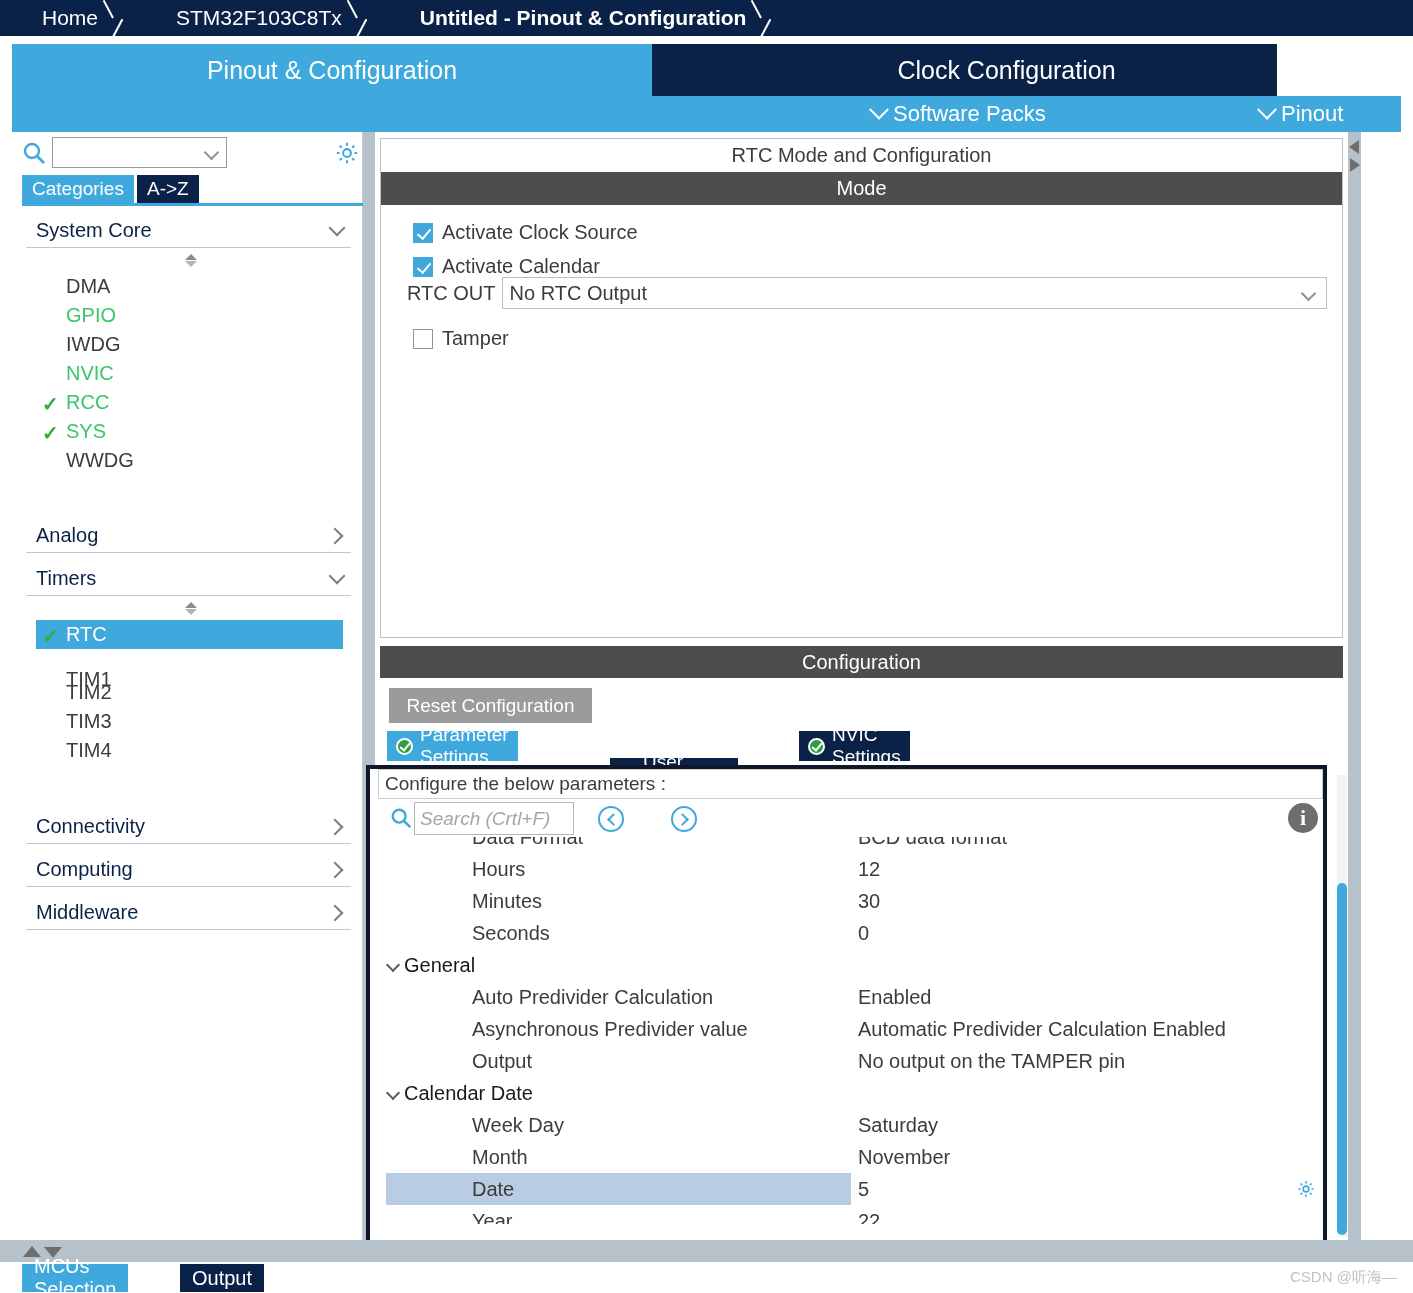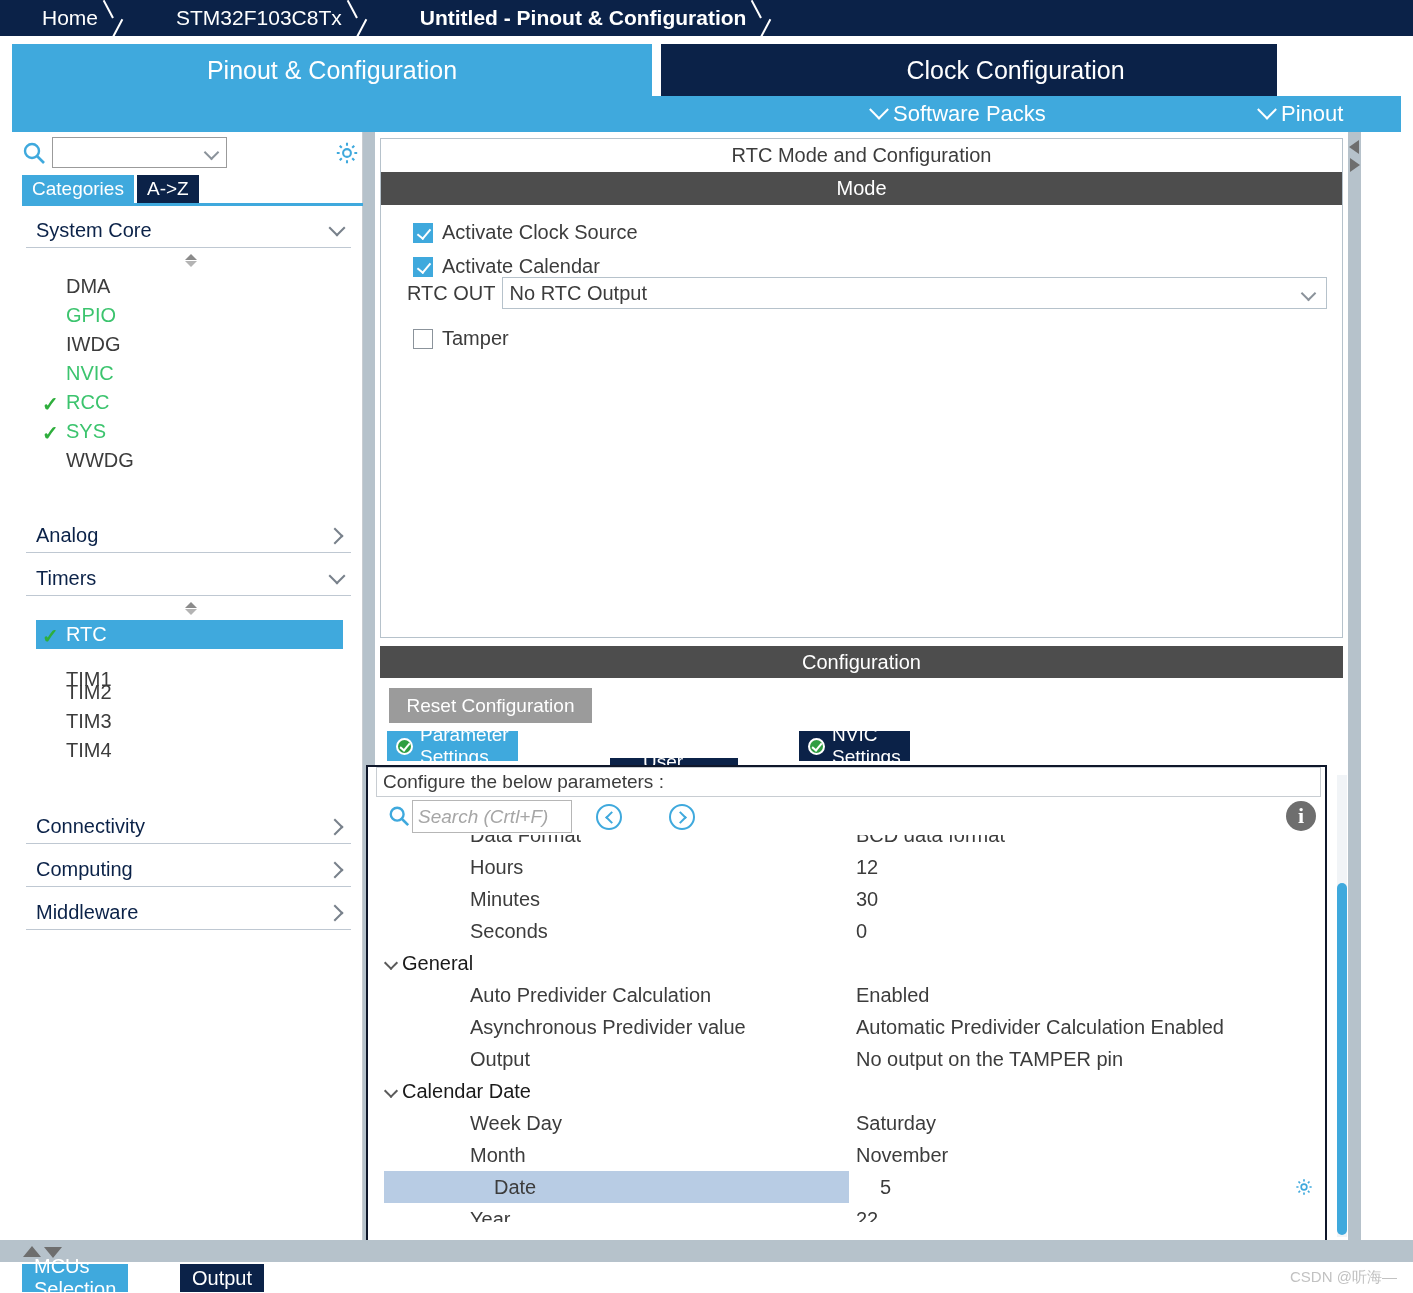--- a/index.html
+++ b/index.html
@@ -35,21 +35,21 @@
   #tabstrip {
     position:absolute; left:0; top:36px; width:1413px; height:60px;
     background:#ffffff;
   }
   .mtab {
     position:absolute; top:8px; height:52px;
     display:flex; align-items:center; justify-content:center;
     font-size:25px; color:#ffffff;
   }
   #mtab-pinout { left:12px; width:640px; background:#3fa9dd; }
-  #mtab-clock  { left:652px; width:709px; background:#0b2248;margin-left:9px; }
+  #mtab-clock  { left:652px; width:709px; background:#0b2248; }
   #mtab-spacer { left:1277px; width:136px; top:8px; height:52px;
                  position:absolute; background:#ffffff; }
 
   
   #secondbar {
     position:absolute; left:12px; top:96px; width:1389px; height:36px;
     background:#3fa9dd; color:#ffffff;
   }
   .sbar-item {
     position:absolute; top:0; height:36px; display:flex; align-items:center;
@@ -217,21 +217,21 @@
   }
   .tabcheck::after {
     content:""; position:absolute; left:4px; top:1px; width:4px; height:8px;
     border-right:2px solid #ffffff; border-bottom:2px solid #ffffff;
     transform:rotate(40deg);
   }
 
   
   #orange-box {
     position:absolute; left:366px; top:765px; width:961px; height:479px;
-    border:2px solid #0f172a; background:#ffffff;
+    border:4px solid #0f172a; background:#ffffff;
   }
   #cfg-note {
     position:absolute; left:8px; top:0px; width:945px; height:30px;
     border:1px solid #c8cdd2; background:#ffffff;
     display:flex; align-items:center; padding-left:6px;
     font-size:19px; color:#3c3c3c;
   }
   #param-toolbar {
     position:absolute; left:8px; top:30px; width:945px; height:40px;
   }
@@ -269,21 +269,21 @@
   .prow {
     position:absolute; left:0; width:945px; height:32px;
     display:flex; align-items:center; font-size:20px; color:#3c3c3c;
   }
   .prow .pname { position:absolute; left:94px; }
   .prow .pval  { position:absolute; left:480px; }
   .prow.selected .hl {
     position:absolute; left:8px; top:0; width:465px; height:32px;
     background:#b8cce4;
   }
-  .prow.selected .pname, .prow.selected .pval { z-index:2;margin-left:24px; }
+  .prow.selected .pname, .prow.selected .pval { z-index:2; }
   .prow .rowgear { position:absolute; left:918px; top:6px; }
   .ghead {
     position:absolute; left:0; width:945px; height:32px;
     display:flex; align-items:center; font-size:20px; color:#1a1a1a;
   }
   .ghead .gchev {
     position:absolute; left:10px; top:11px; width:10px; height:10px;
     border-right:2px solid #5a5a5a; border-bottom:2px solid #5a5a5a;
     transform:rotate(45deg);
   }

